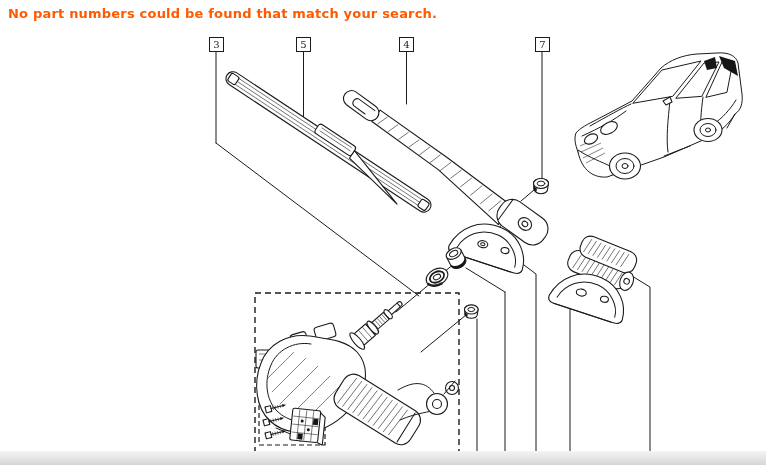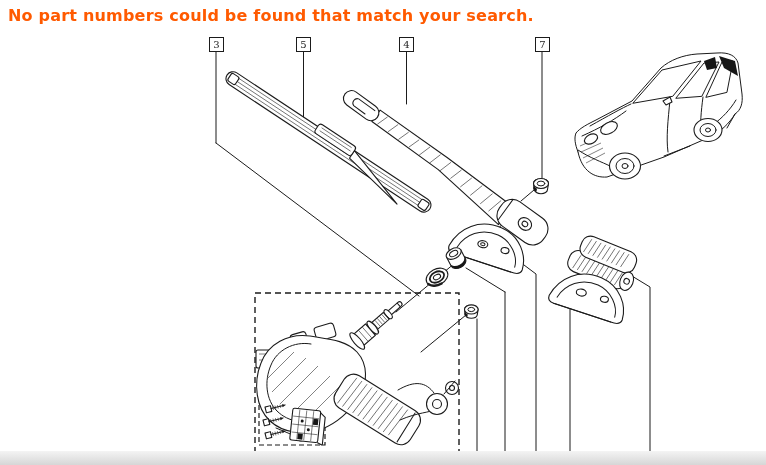--- a/index.html
+++ b/index.html
@@ -2,21 +2,21 @@
 <html><head>
 <meta charset="utf-8">
 <style>
   html,body{margin:0;padding:0;}
   body{
     width:766px;height:465px;overflow:hidden;position:relative;
     background:#ffffff;font-family:"DejaVu Sans","Liberation Sans",sans-serif;
   }
   .alert-message{
     position:absolute;left:8px;top:6px;
-    font-size:16px;font-weight:bold;color:#ff5a00;
+    font-size:13px;font-weight:bold;color:#ff5a00;
     letter-spacing:0.2px;white-space:nowrap;
   }
   .diagram-svg{position:absolute;left:0;top:0;}
   .callout{
     position:absolute;width:13px;height:13px;
     border:1px solid #1b1b1b;background:#fff;
     display:flex;align-items:center;justify-content:center;
     font-family:"DejaVu Serif","Liberation Serif",serif;
     font-size:10px;color:#1b1b1b;cursor:pointer;line-height:1;
   }

